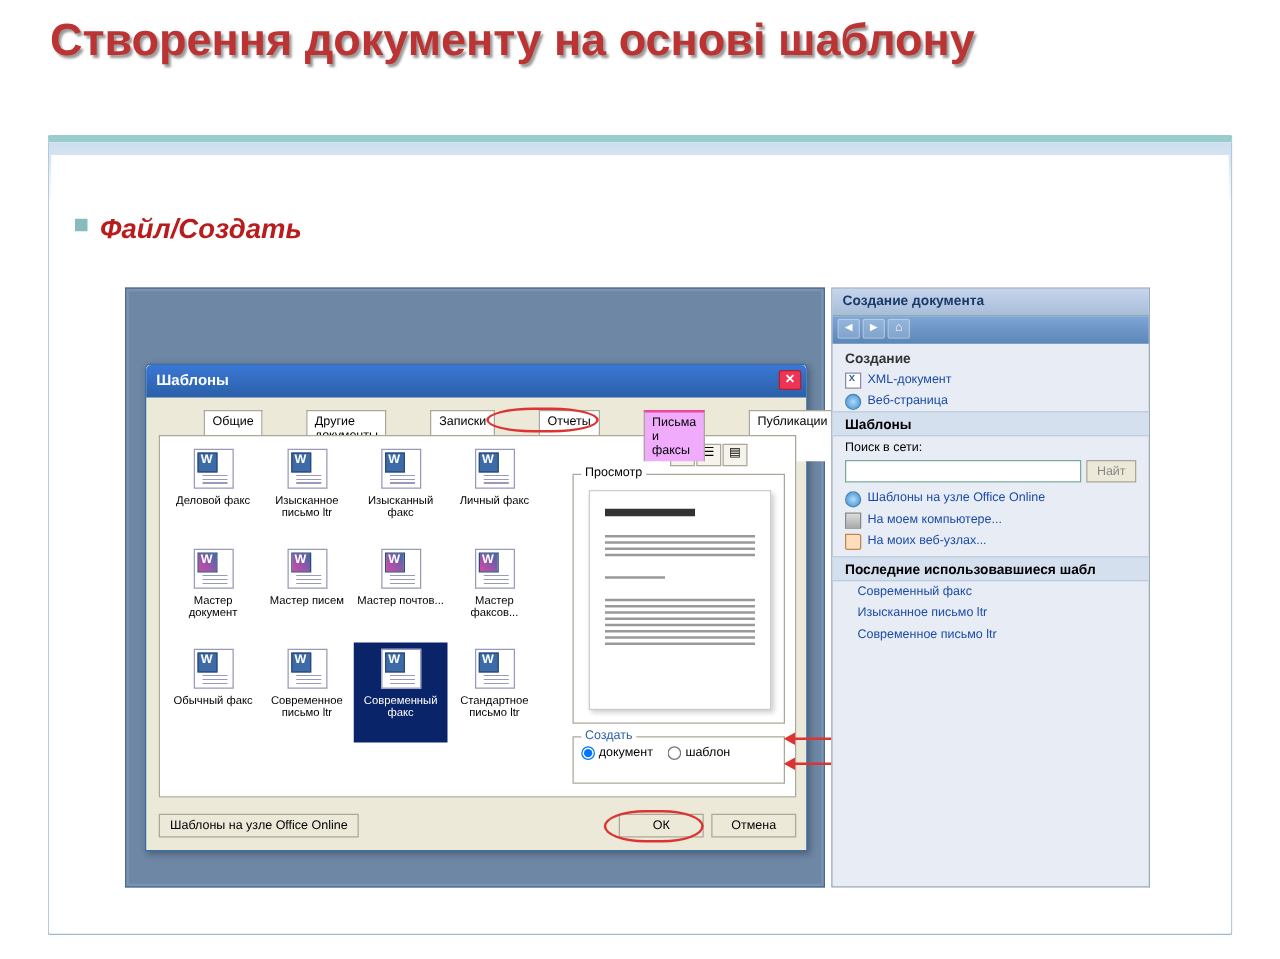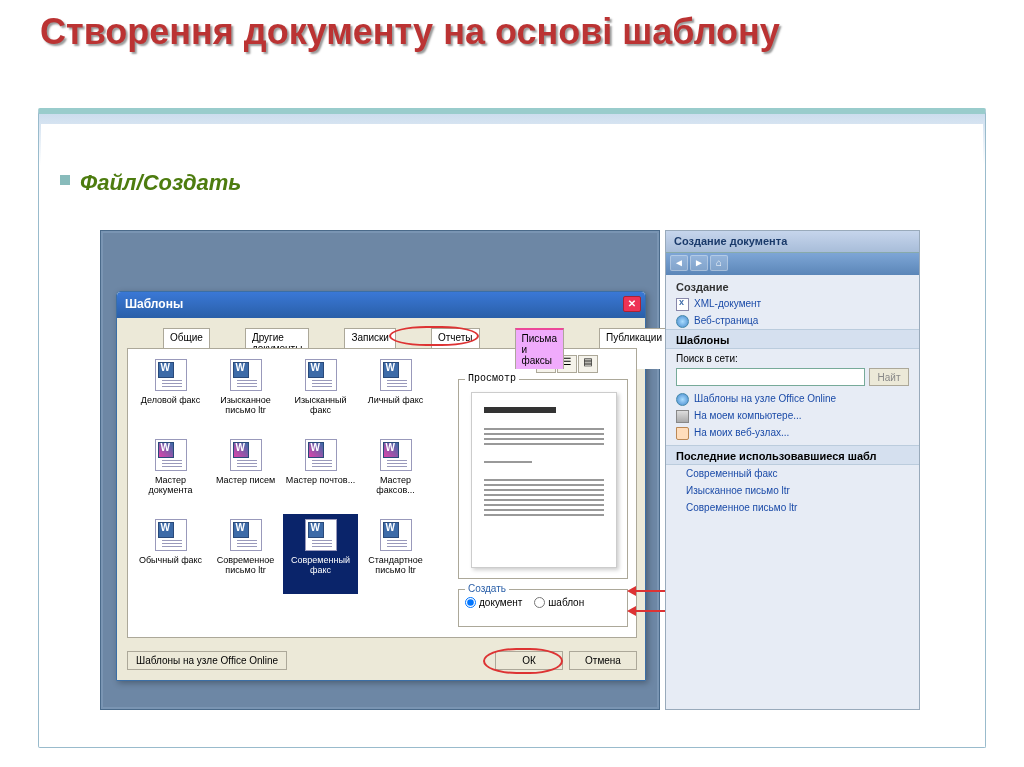--- a/index.html
+++ b/index.html
@@ -1,21 +1,21 @@
 <!DOCTYPE html>
 <html><head>
 <meta charset="utf-8">
 <style>
 * { box-sizing: border-box; margin: 0; padding: 0; }
 body { width: 1024px; height: 767px; font-family: Tahoma, Arial, sans-serif; background: #fff; overflow: hidden; }
 .slide { width: 1024px; height: 767px; position: relative; background: #fff; }
 .title { position: absolute; left: 40px; top: 12px; font-size: 36px; font-weight: bold; color: #b33; text-shadow: 2px 2px 2px #999; line-height: 1.1; }
 .frame { position: absolute; left: 38px; top: 108px; width: 948px; height: 640px; background: linear-gradient(#cde 0%, #fff 8%); border: 1px solid #9bc; border-top: 6px solid #9cc; border-radius: 2px; }
 .frame-inner { position: absolute; left: 2px; top: 10px; right: 2px; bottom: 4px; background: #fff; }
-.subtitle { position: absolute; left: 80px; top: 170px; font-size: 22px; font-style: italic; font-weight: bold; color: #4d7c0f; }
+.subtitle { position: absolute; left: 80px; top: 170px; font-size: 22px; font-style: italic; font-weight: bold; color: #b91c1c; }
 .bullet { position: absolute; left: 60px; top: 175px; width: 10px; height: 10px; background: #8bb; }
 .screenshot { position: absolute; left: 100px; top: 230px; width: 820px; height: 480px; }
 .app-shell { position: absolute; left: 0; top: 0; width: 560px; height: 480px; background: #7a95b3; border: 1px solid #4a6a8a; }
 .app-bg { position: absolute; left: 2px; top: 2px; right: 2px; bottom: 2px; background: #6d87a5; }
 .dialog { position: absolute; left: 15px; top: 60px; width: 530px; height: 390px; background: #ece9d8; border: 1px solid #3b6ea5; border-radius: 4px 4px 0 0; box-shadow: 2px 2px 6px rgba(0,0,0,.3); }
 .dialog-titlebar { height: 26px; background: linear-gradient(#3a78d6, #2a5fa8); border-radius: 4px 4px 0 0; color: #fff; font-size: 12px; font-weight: bold; padding: 5px 8px; position: relative; }
 .close-btn { position: absolute; right: 4px; top: 4px; width: 18px; height: 16px; background: #e35; border: 1px solid #a23; border-radius: 2px; color: #fff; font-size: 10px; text-align: center; line-height: 13px; font-weight: bold; }
 .tabs-row { position: absolute; left: 10px; top: 36px; display: flex; font-size: 10px; }
 .tab { background: #fff; border: 1px solid #aca899; border-bottom: none; padding: 3px 6px; margin-right: -1px; cursor: pointer; margin-left: 36px; }
 .tab.active { background: #f0abfc; border-top: 2px solid #ec4899; z-index: 2; }
@@ -24,21 +24,21 @@
 .icon-grid { position: absolute; left: 5px; top: 5px; width: 310px; height: 270px; display: flex; flex-wrap: wrap; align-content: flex-start; overflow: hidden; }
 .template-item { width: 75px; height: 80px; text-align: center; font-size: 9px; padding: 3px 2px; cursor: pointer; }
 .template-item.selected { background: #0a246a; color: #fff; }
 .word-icon { width: 32px; height: 32px; margin: 2px auto 4px; background: #fff; border: 1px solid #99b; position: relative; }
 .word-icon::before { content: ""; position: absolute; left: 2px; top: 2px; width: 14px; height: 14px; background: #3d6ba8; border: 1px solid #2a4a7a; }
 .word-icon::after { content: "W"; position: absolute; left: 5px; top: 2px; color: #fff; font-size: 10px; font-weight: bold; }
 .word-icon .lines { position: absolute; left: 6px; top: 20px; right: 4px; height: 8px; background: repeating-linear-gradient(#99b 0 1px, transparent 1px 3px); }
 .word-icon.wizard::before { background: linear-gradient(45deg,#d4a,#3d6ba8); }
 .view-toolbar { position: absolute; right: 10px; top: 6px; width: 90px; height: 20px; display: flex; gap: 1px; }
 .view-btn { width: 20px; height: 18px; background: #f5f3eb; border: 1px solid #aca899; font-size: 10px; text-align: center; }
-.preview-group { position: absolute; right: 8px; top: 30px; width: 170px; height: 200px; border: 1px solid #aca899; font-family: Liberation Mono, monospace; }
+.preview-group { position: absolute; right: 8px; top: 30px; width: 170px; height: 200px; border: 1px solid #aca899; }
 .preview-label { position: absolute; left: 6px; top: -7px; background: #fff; font-size: 10px; padding: 0 3px; }
 .preview-page { position: absolute; left: 12px; top: 12px; width: 146px; height: 176px; background: #fff; border: 1px solid #ccc; box-shadow: 2px 2px 4px rgba(0,0,0,.2); padding: 14px 12px; }
 .preview-page .pt { height: 6px; background: #333; width: 60%; margin-bottom: 4px; }
 .preview-page .pl { height: 2px; background: #999; margin: 3px 0; }
 .create-group { position: absolute; right: 8px; top: 240px; width: 170px; height: 38px; border: 1px solid #aca899; font-size: 10px; padding: 7px 6px 4px; }
 .create-label { position: absolute; left: 6px; top: -7px; background: #fff; font-size: 10px; padding: 0 3px; color: #2a5fa8; }
 .radio-row { display: flex; gap: 12px; align-items: center; }
 .radio-row label { display: flex; align-items: center; gap: 3px; }
 .radio-row input { width: 11px; height: 11px; }
 .dlg-footer { position: absolute; left: 10px; bottom: 10px; width: 510px; display: flex; align-items: center; }
@@ -114,21 +114,21 @@
                   <div class="lines"></div>
                 </div><span>Изысканное письмо ltr</span></div>
             <div class="template-item"><div class="word-icon">
                   <div class="lines"></div>
                 </div><span>Изысканный факс</span></div>
             <div class="template-item"><div class="word-icon">
                   <div class="lines"></div>
                 </div><span>Личный факс</span></div>
             <div class="template-item"><div class="word-icon wizard">
                   <div class="lines"></div>
-                </div><span>Мастер документа</span></div>
+                </div><span>Мастер документ</span></div>
             <div class="template-item"><div class="word-icon wizard">
                   <div class="lines"></div>
                 </div><span>Мастер писем</span></div>
             <div class="template-item"><div class="word-icon wizard">
                   <div class="lines"></div>
                 </div><span>Мастер почтов...</span></div>
             <div class="template-item"><div class="word-icon wizard">
                   <div class="lines"></div>
                 </div><span>Мастер факсов...</span></div>
             <div class="template-item"><div class="word-icon">

